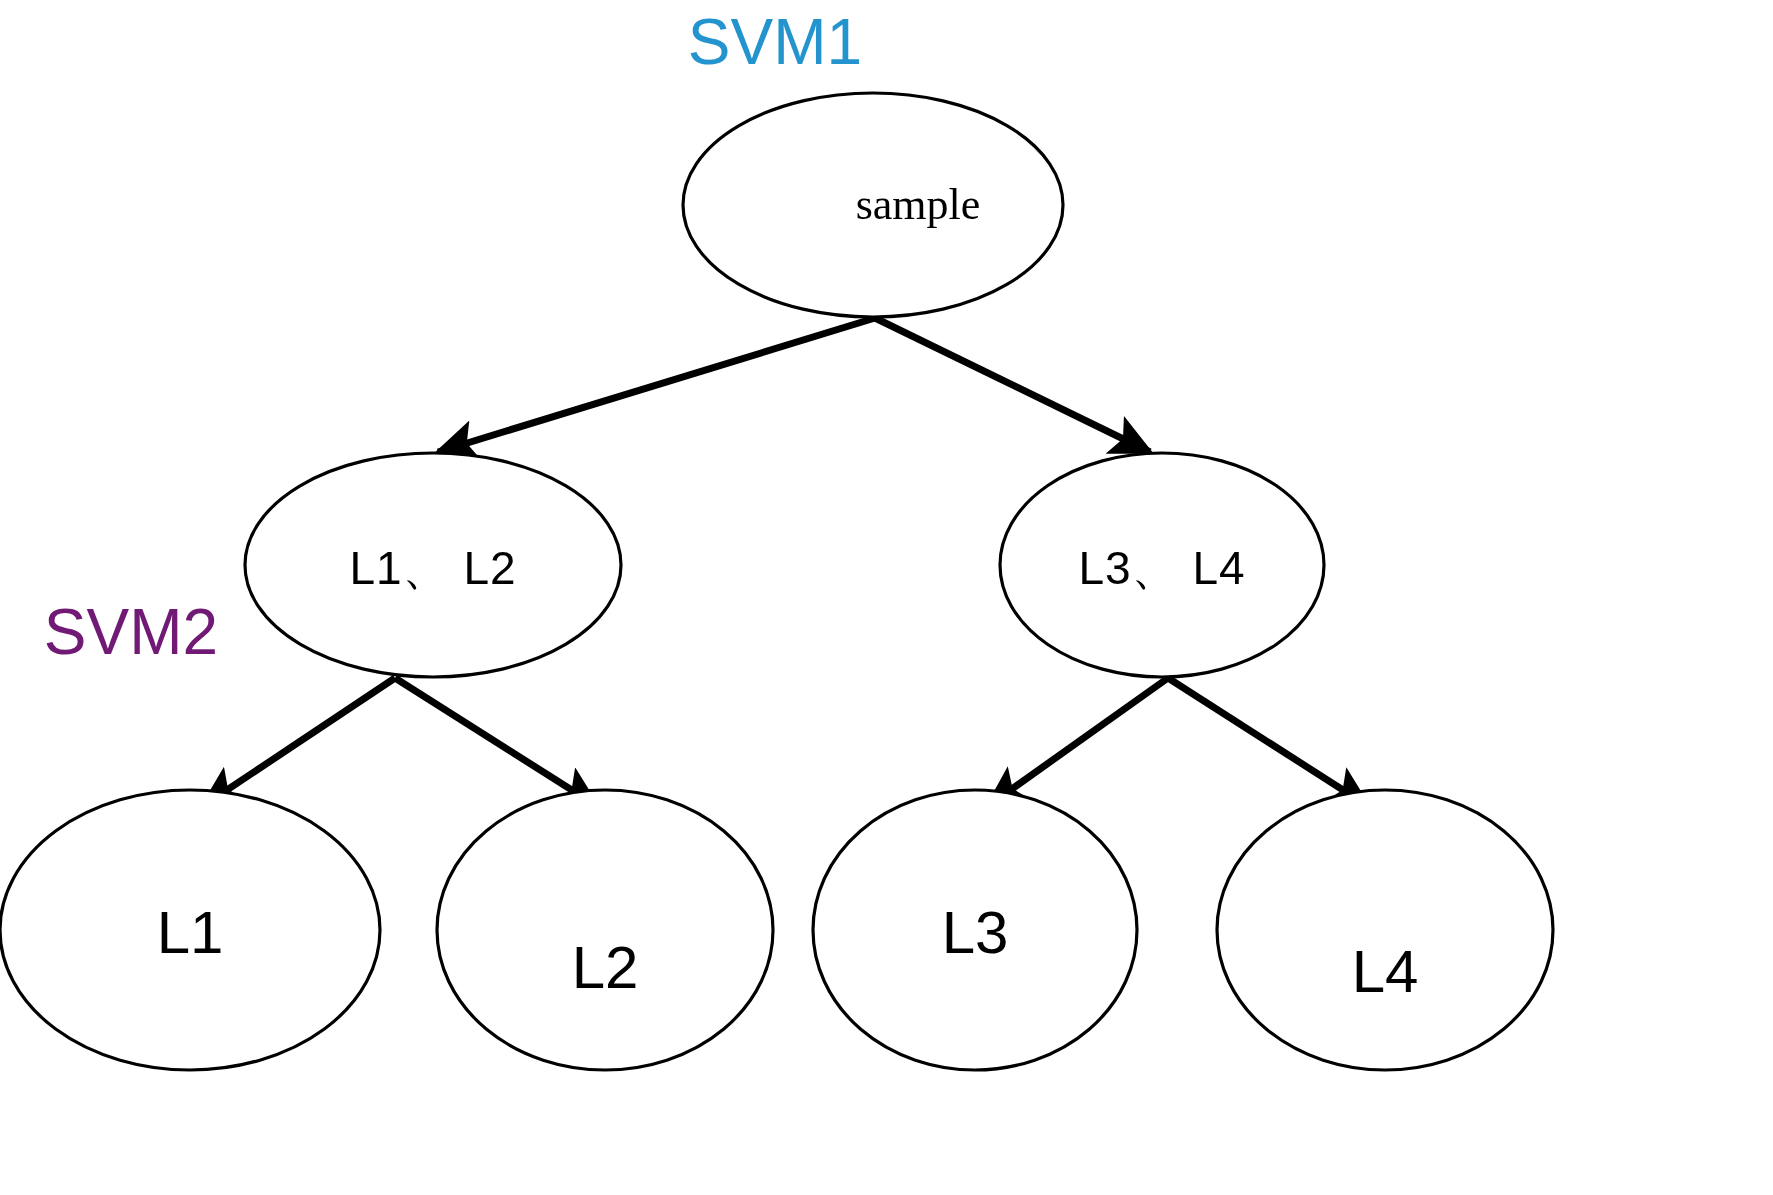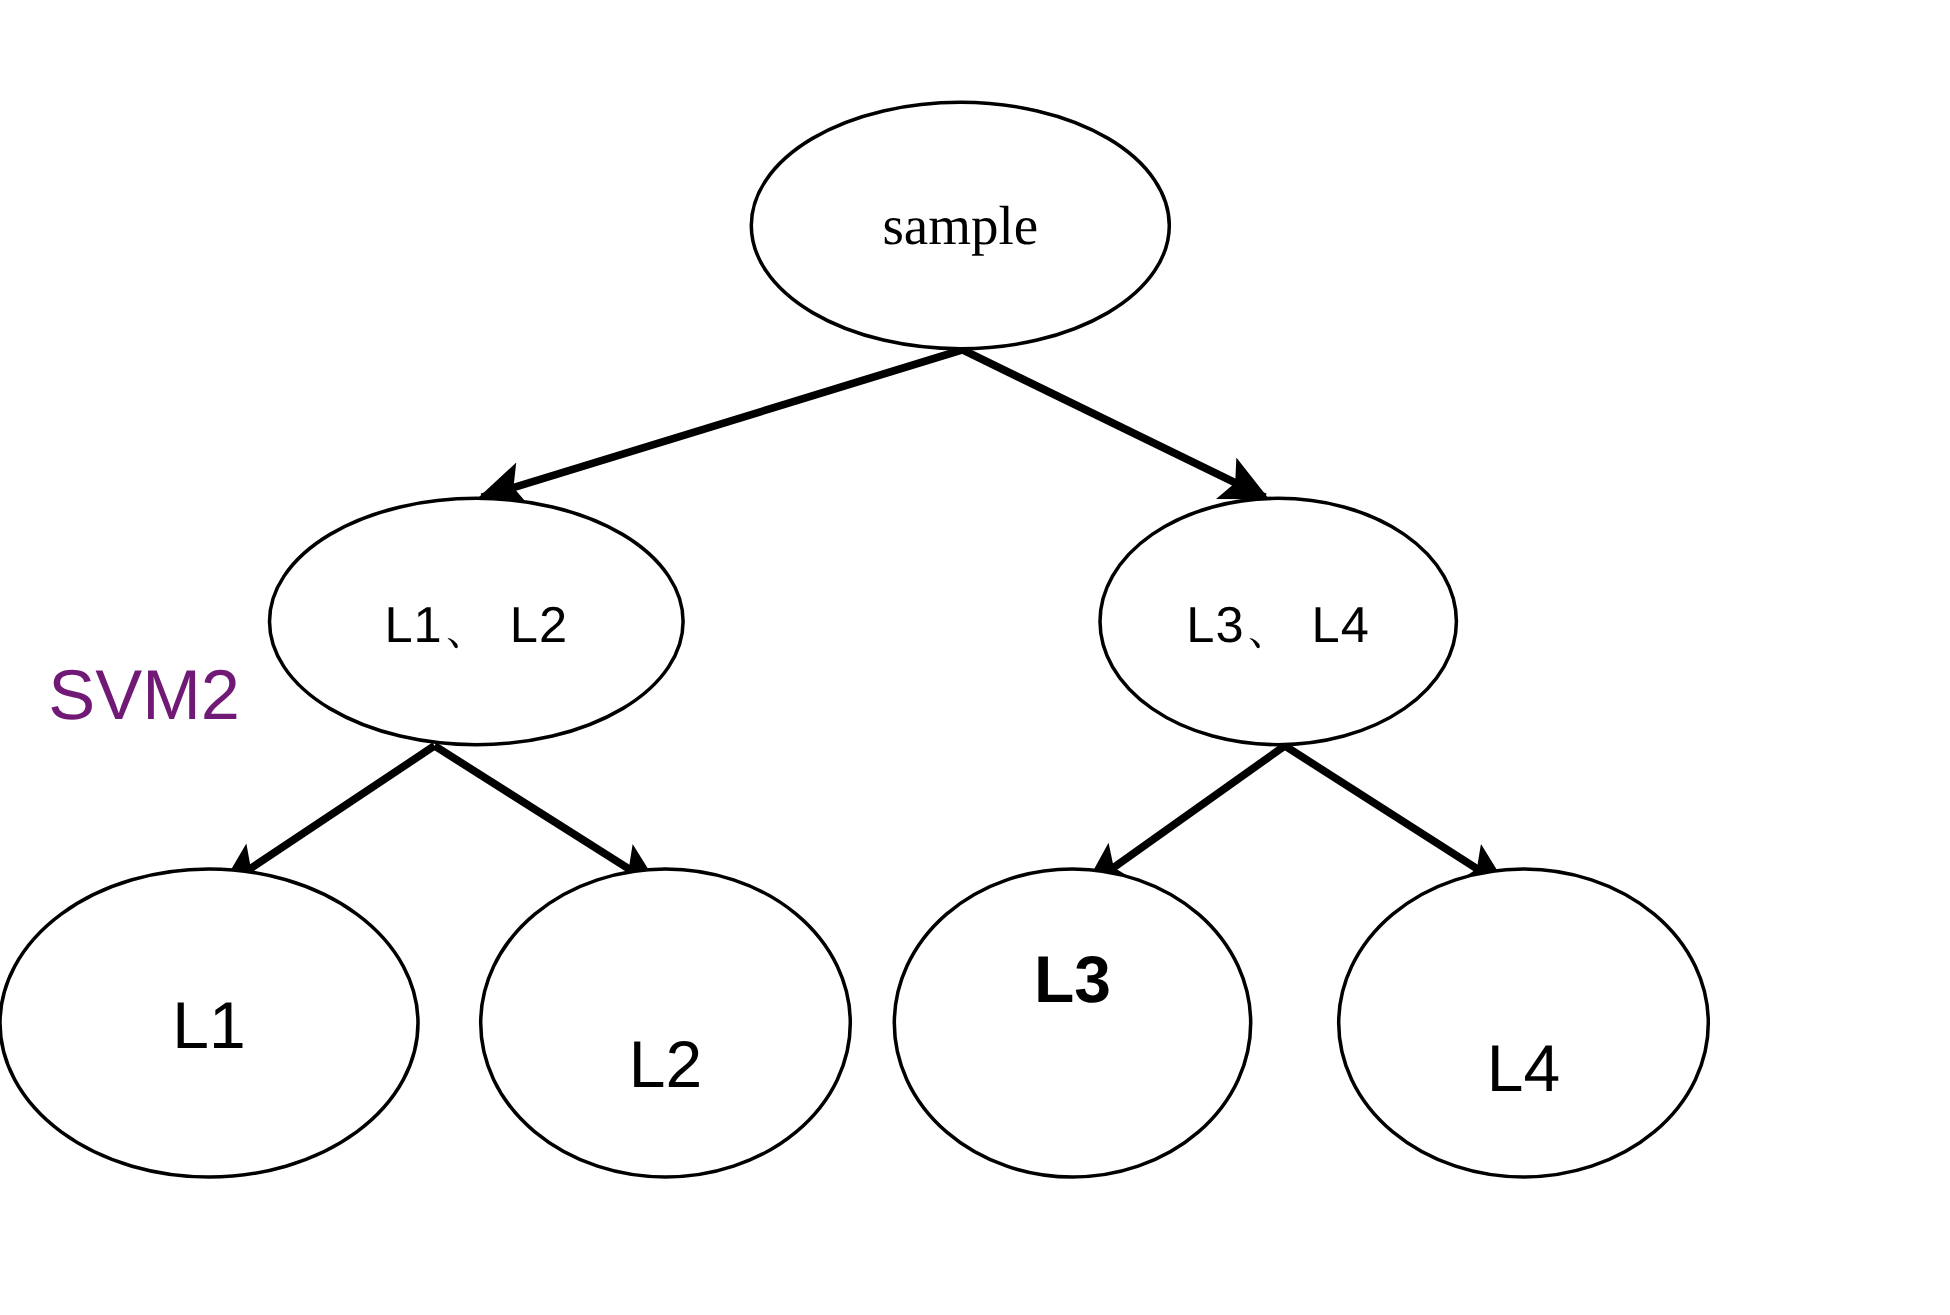--- a/index.html
+++ b/index.html
@@ -43,21 +43,22 @@
   .node-label {
     position: absolute;
     transform: translate(-50%, -50%);
     white-space: nowrap;
     color: #000000;
     line-height: 1;
     text-align: center;
   }
   .label-serif {
     font-family: "Liberation Serif", "DejaVu Serif", serif;
-    font-size: 50px;
+    font-size: 44px;
+    margin-left: 45px;
   }
   .label-sans {
     font-family: "Liberation Sans", "DejaVu Sans", sans-serif;
     font-size: 46px;
     letter-spacing: 1px;
   }
   .label-leaf {
     font-family: "Liberation Sans", "DejaVu Sans", sans-serif;
     font-size: 60px;
   }
@@ -105,21 +106,22 @@
   <div class="node-label label-serif" style="left:873px; top:205px;">sample</div>
 
   <div class="node-label label-sans" style="left:433px; top:568px;">L1、 L2</div>
 
   <div class="node-label label-sans" style="left:1162px; top:568px;">L3、 L4</div>
 
   <div class="node-label label-leaf" style="left:190px; top:933px;">L1</div>
 
   <div class="node-label label-leaf" style="left:605px; top:968px;">L2</div>
 
-  <div class="node-label label-leaf" style="left:975px; top:891px;font-weight:bold;">L3</div>
+  <div class="node-label label-leaf" style="left:975px; top:933px;">L3</div>
 
   <div class="node-label label-leaf" style="left:1385px; top:972px;">L4</div>
 
+  <div class="svm-tag" style="left:775px;  top:42px;  color:#2494CE;">SVM1</div>
 
   <div class="svm-tag" style="left:131px;  top:632px; color:#701a75;">SVM2</div>
 
 
 </div>
 
 </body></html>

